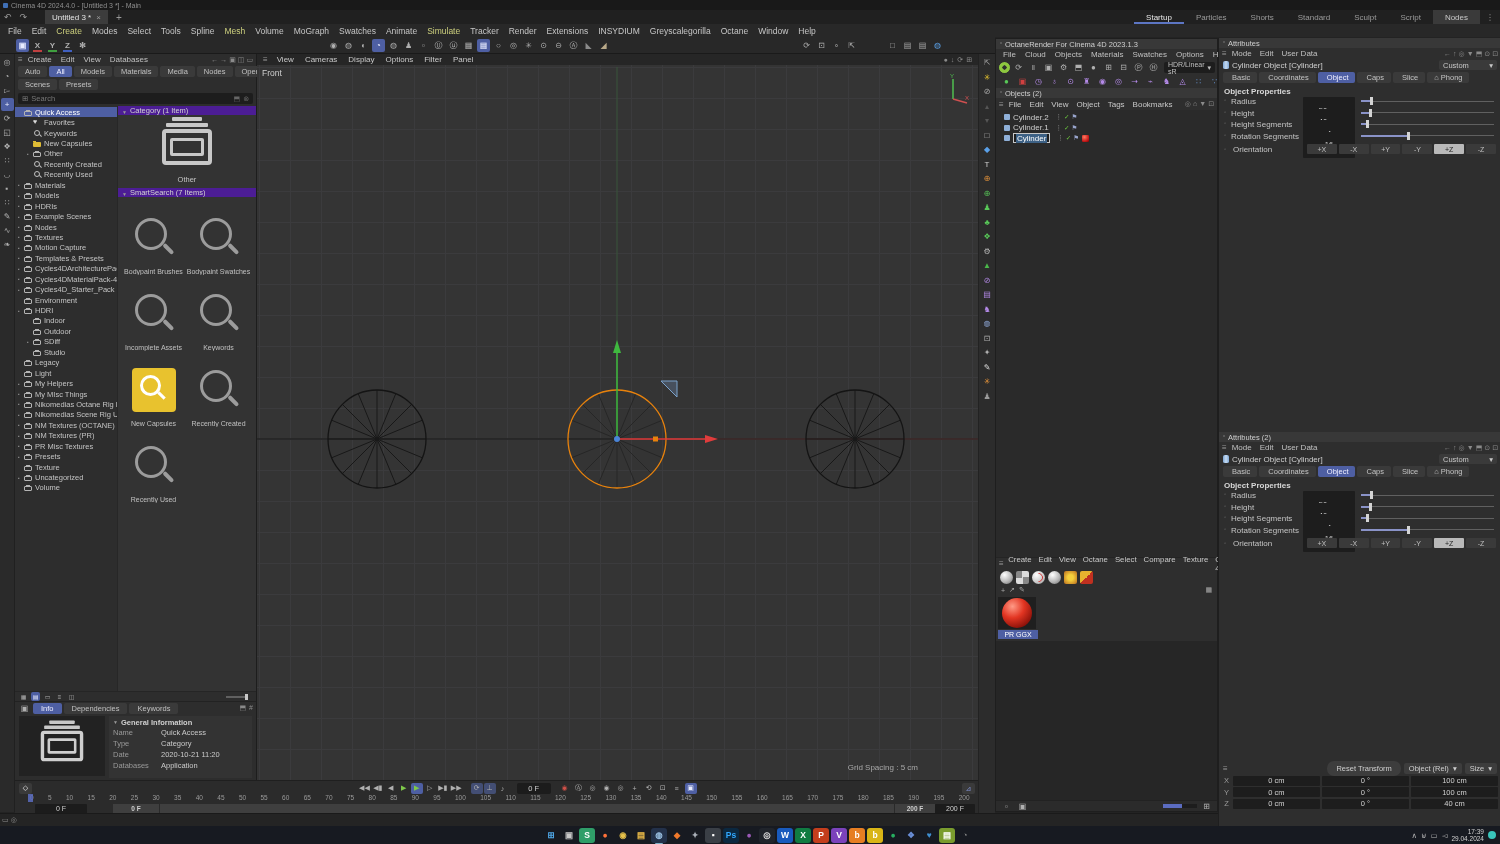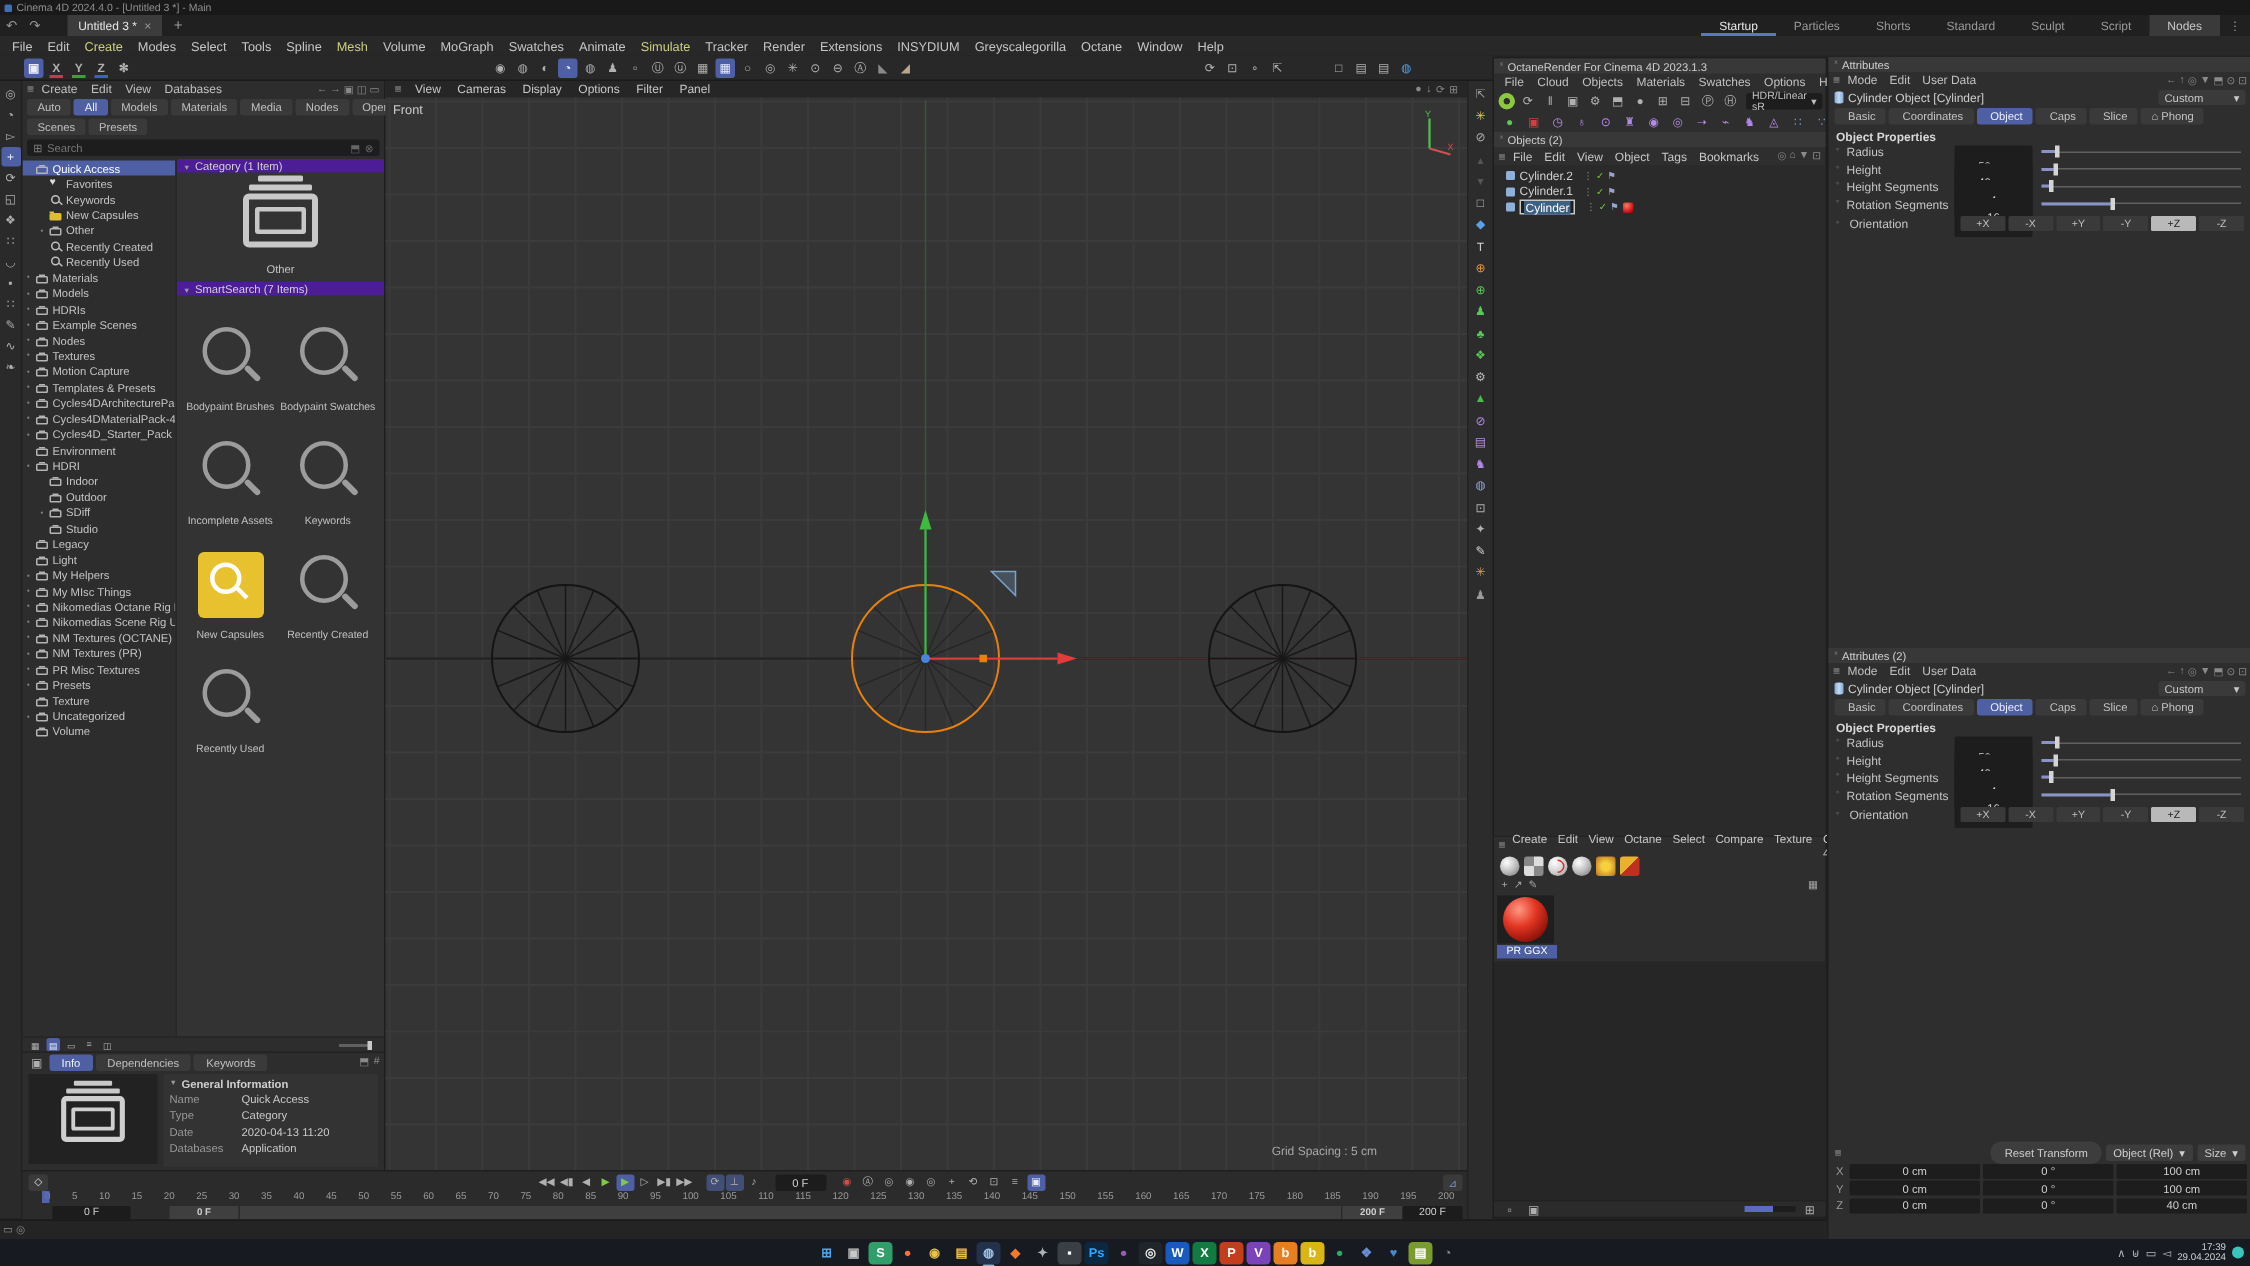--- a/index.html
+++ b/index.html
@@ -697,21 +697,21 @@
         <div class="grow">
             <span class="gl">Name</span>
             <span class="gv">Quick Access</span>
           </div>
         <div class="grow">
             <span class="gl">Type</span>
             <span class="gv">Category</span>
           </div>
         <div class="grow">
             <span class="gl">Date</span>
-            <span class="gv">2020-04-13 11:20</span>
+            <span class="gv">2020-10-21 11:20</span>
           </div>
         <div class="grow">
             <span class="gl">Databases</span>
             <span class="gv">Application</span>
           </div>
       </div>
     </div>
   </div>
 
   <div class="viewport">

